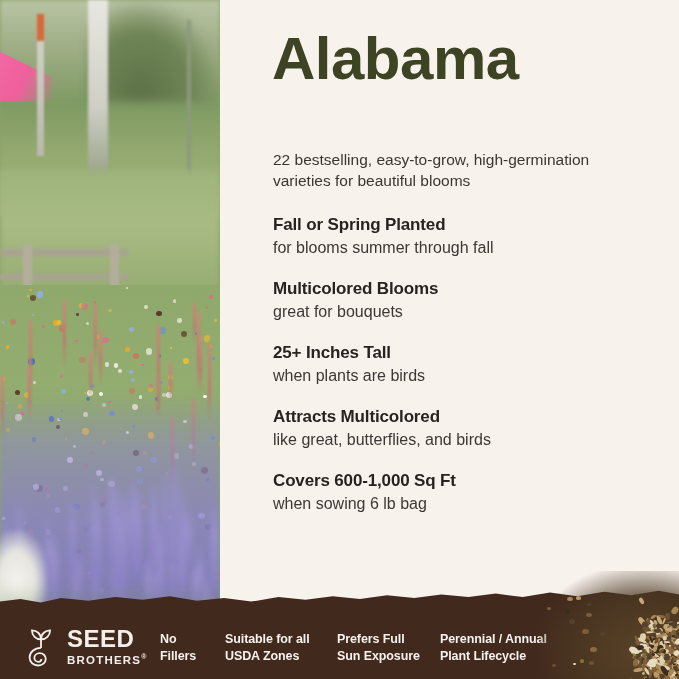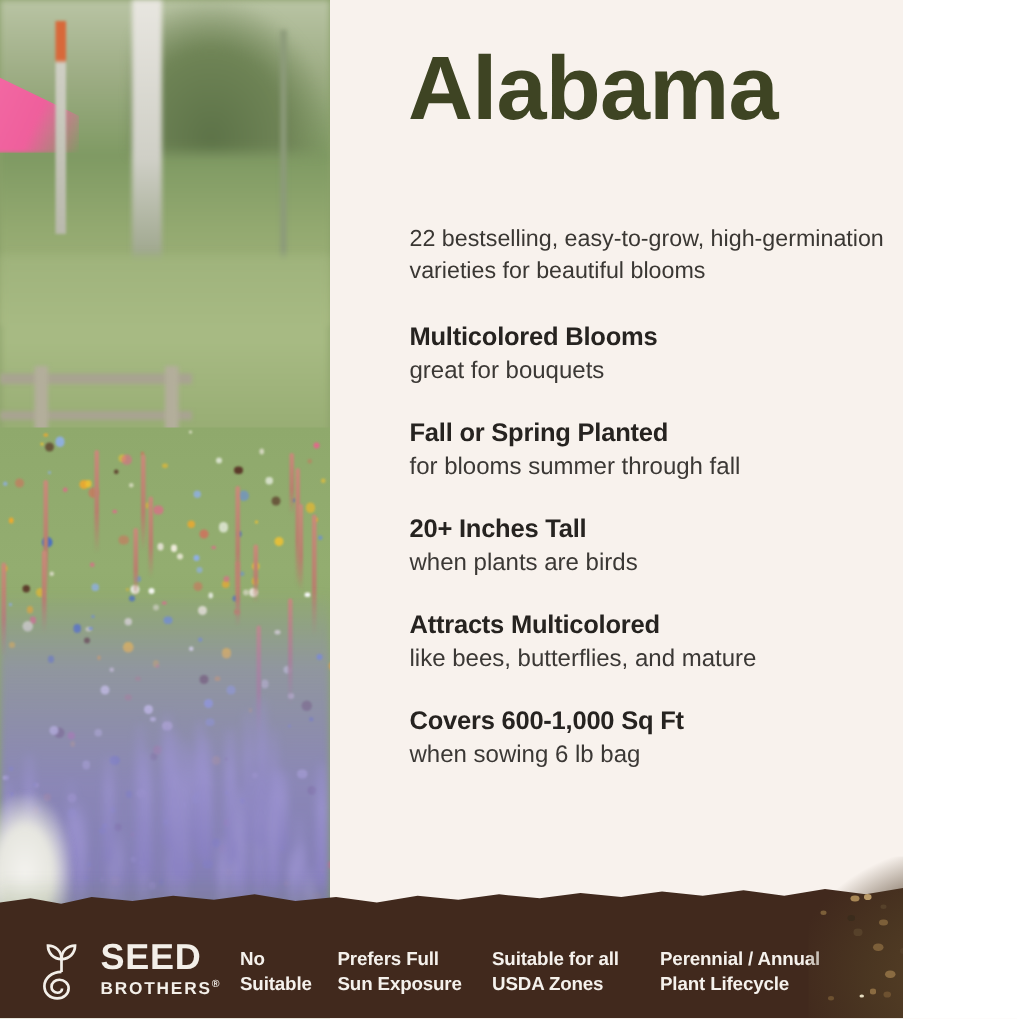--- a/index.html
+++ b/index.html
@@ -6,21 +6,21 @@
   html, body {
     margin: 0;
     padding: 0;
     background: #ffffff;
   }
   body {
     font-family: "Liberation Sans", sans-serif;
   }
   .card {
     position: relative;
-    width: 602px;
+    width: 679px;
     height: 679px;
     overflow: hidden;
     background: #f6f1ec;
   }
 
   
   .photo {
     position: absolute;
     left: 0;
     top: 0;
@@ -587,34 +587,34 @@
     <div class="photo-greenbase"></div>
   </div>
 
   <div class="content">
 
     <div class="title">Alabama</div>
     <div class="lede">22 bestselling, easy-to-grow, high-germination varieties for beautiful blooms</div>
 
     <div class="features" id="feature-list">
         <div class="feature">
+          <div class="feature-title">Fall or Spring Planted</div>
+          <div class="feature-sub">for blooms summer through fall</div>
+        </div>
+        <div class="feature">
           <div class="feature-title">Multicolored Blooms</div>
           <div class="feature-sub">great for bouquets</div>
         </div>
         <div class="feature">
-          <div class="feature-title">Fall or Spring Planted</div>
-          <div class="feature-sub">for blooms summer through fall</div>
-        </div>
-        <div class="feature">
-          <div class="feature-title">20+ Inches Tall</div>
+          <div class="feature-title">25+ Inches Tall</div>
           <div class="feature-sub">when plants are birds</div>
         </div>
         <div class="feature">
           <div class="feature-title">Attracts Multicolored</div>
-          <div class="feature-sub">like bees, butterflies, and mature</div>
+          <div class="feature-sub">like great, butterflies, and birds</div>
         </div>
         <div class="feature">
           <div class="feature-title">Covers 600-1,000 Sq Ft</div>
           <div class="feature-sub">when sowing 6 lb bag</div>
         </div>
       </div>
   </div>
 
   <div class="footer">
     <div class="soil"></div>
@@ -629,25 +629,25 @@
         </g>
       </svg>
       <div class="logo-words">
         <div class="logo-eden">SEED</div>
         <div class="logo-brothers"><span>BROTHERS</span><span class="logo-reg">®</span></div>
       </div>
     </div>
 
     <div class="badges" id="badge-row">
         <div class="badge b1">No
-Suitable</div>
+Fillers</div>
+        <div class="badge b2">Suitable for all
+USDA Zones</div>
         <div class="badge b3">Prefers Full
 Sun Exposure</div>
-        <div class="badge b2">Suitable for all
-USDA Zones</div>
         <div class="badge b4">Perennial / Annual
 Plant Lifecycle</div>
       </div>
 
     <div class="seedpile" id="seedpile">
       <div class="seed-shadow"></div>
     <div class="seed" style="width: 7.84842px; height: 6.39914px; left: 89.3869%; top: 70.0227%; background: rgb(86, 65, 42); transform: rotate(121deg);"></div>
         <div class="seed" style="width: 2.54475px; height: 4.18434px; left: 81.0432%; top: 55.4296%; background: rgb(124, 95, 57); transform: rotate(77deg);"></div>
         <div class="seed" style="width: 10.1568px; height: 1.59568px; left: 79.8054%; top: 82.8004%; background: rgb(168, 135, 85); transform: rotate(108deg);"></div>
         <div class="seed" style="width: 3.66967px; height: 5.79874px; left: 80.4999%; top: 67.0519%; background: rgb(168, 135, 85); transform: rotate(170deg);"></div>

